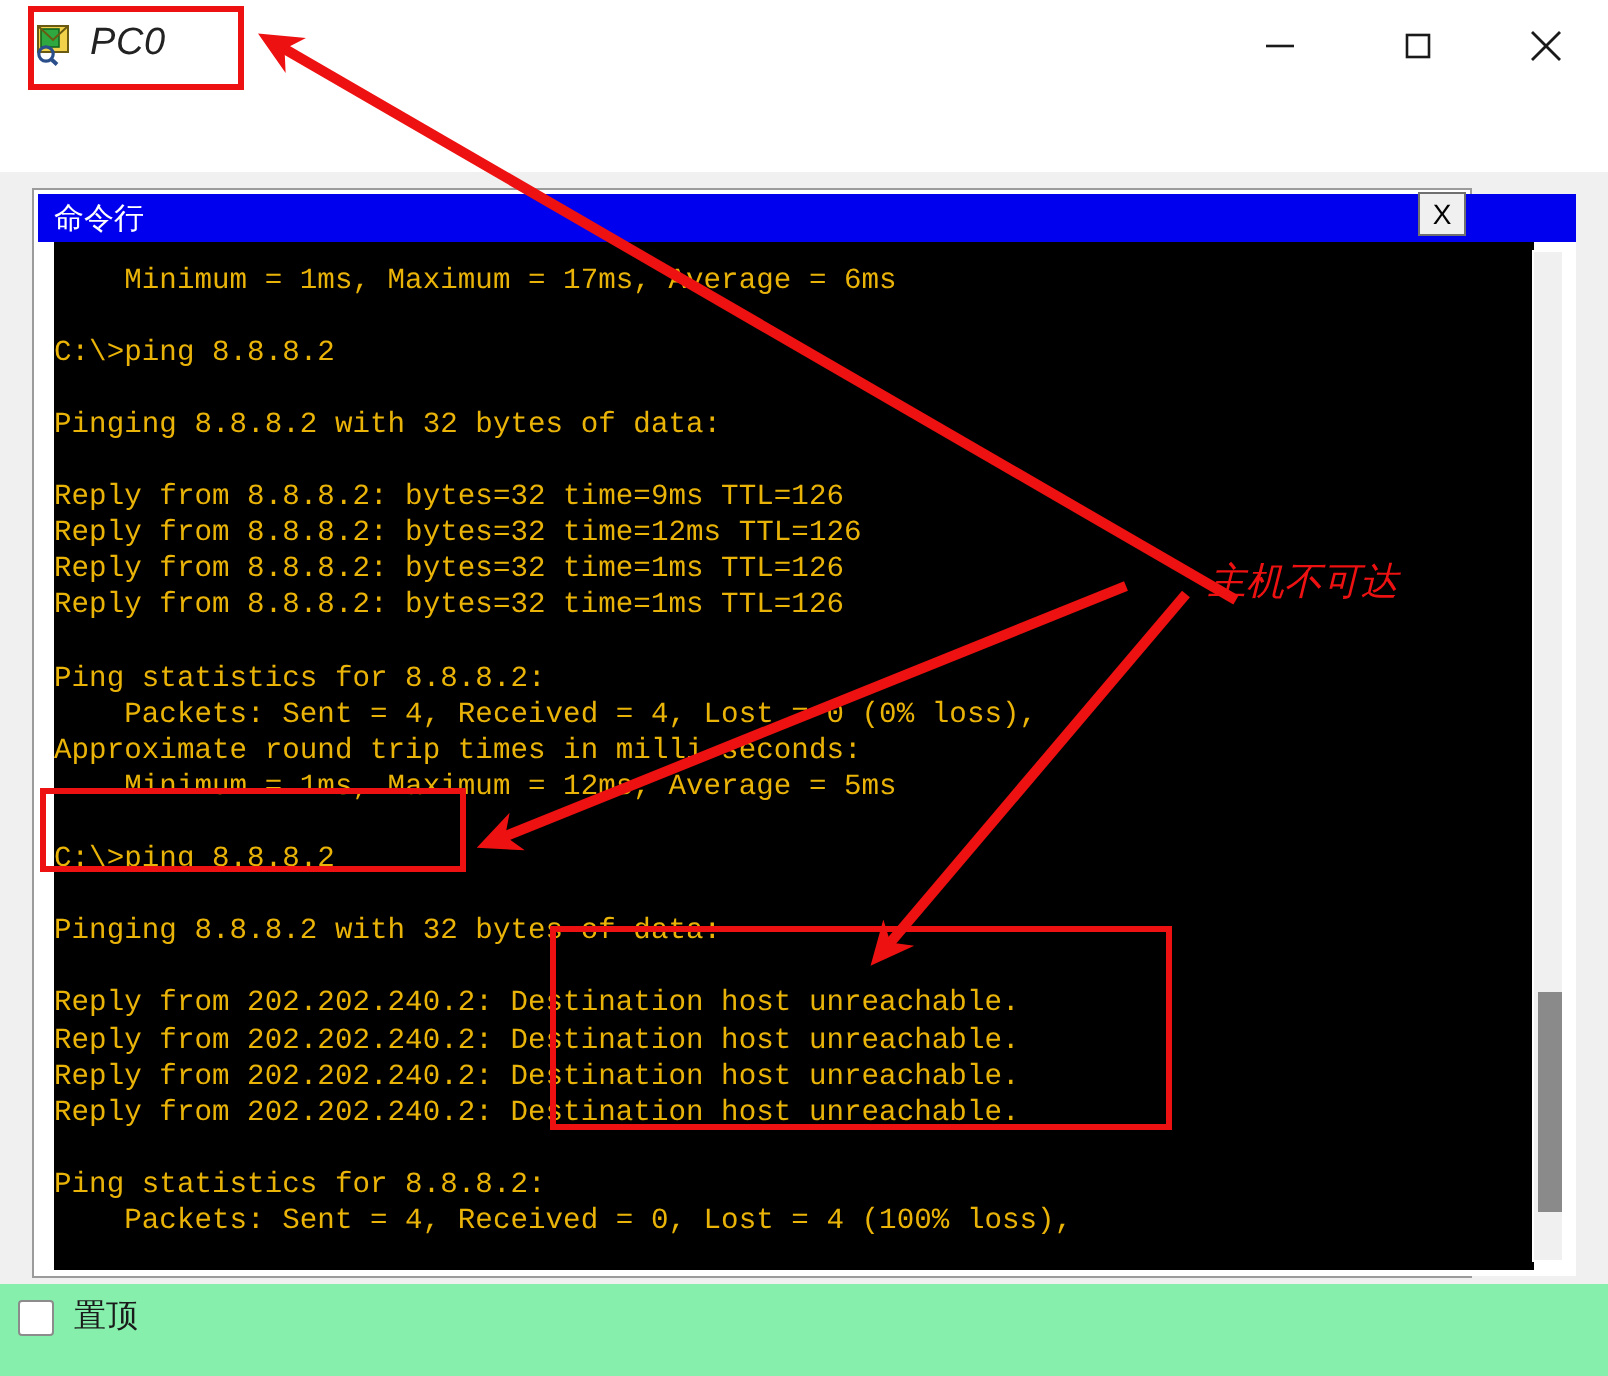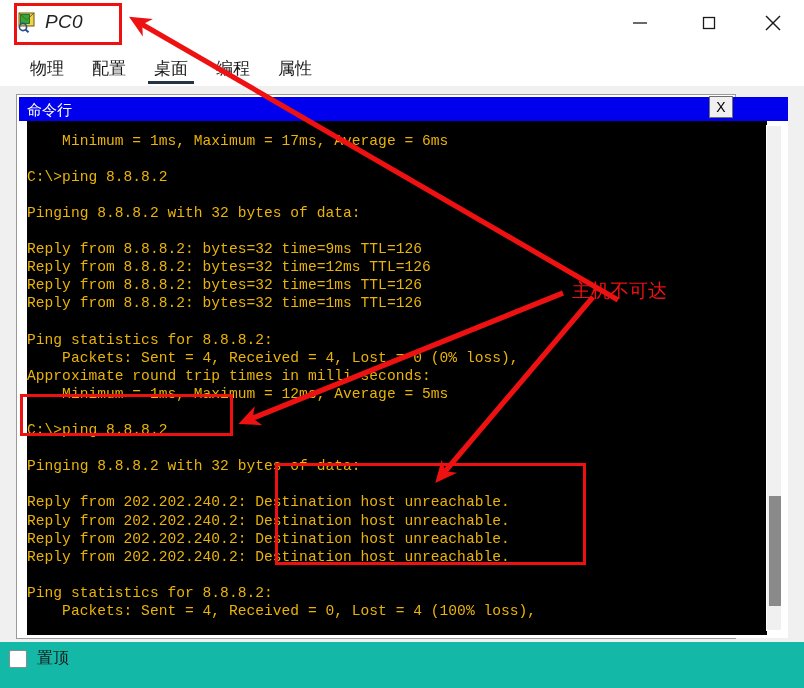--- a/index.html
+++ b/index.html
@@ -175,21 +175,21 @@
     top: 370px;
     width: 12px; height: 110px;
     background: #8a8a8a;
   }
 
   
   #footer {
     position: absolute;
     left: 0; top: 642px;
     width: 804px; height: 46px;
-    background: #14b8a6;
+    background: #86efac;
   }
   #pin-row {
     position: absolute;
     left: 9px; top: 6px;
     display: flex; align-items: center; gap: 10px;
   }
   #pin-checkbox {
     width: 18px; height: 18px;
     border: 1px solid #8c8c8c;
     border-radius: 2px;
@@ -208,25 +208,26 @@
     width: 804px; height: 688px;
     pointer-events: none;
   }
   .ann-box {
     position: absolute;
     border: 3px solid #ee1111;
     box-sizing: border-box;
   }
   #ann-note-text {
     position: absolute;
-    left: 572px; top: 278px;
+    left: 604px; top: 278px;
     color: #ee1111;
     font-size: 19px;
     font-family: "Liberation Sans", sans-serif;
     white-space: nowrap;
+    font-style: italic;
   }
 </style>
 </head>
 <body>
 
 <div id="app-window">
 
   <div id="titlebar">
     <div id="title-area">
       <span id="pc-icon">
@@ -252,29 +253,20 @@
       </svg>
     </div>
     <div class="winbtn" id="btn-close">
       <svg width="22" height="22" viewBox="0 0 22 22">
         <line x1="4" y1="4" x2="18" y2="18" stroke="#1a1a1a" stroke-width="1.4"></line>
         <line x1="18" y1="4" x2="4" y2="18" stroke="#1a1a1a" stroke-width="1.4"></line>
       </svg>
     </div>
   </div>
 
-  <div id="tabstrip">
-    <div id="tabs">
-      <div class="tab">物理</div>
-      <div class="tab">配置</div>
-      <div class="tab selected">桌面</div>
-      <div class="tab">编程</div>
-      <div class="tab">属性</div>
-    </div>
-  </div>
 
   <div id="content-panel">
 
     <div id="cmd-window">
 
       <div id="cmd-titlebar">
         <span id="cmd-title">命令行</span>
       </div>
       <div id="cmd-close">X</div>
 

